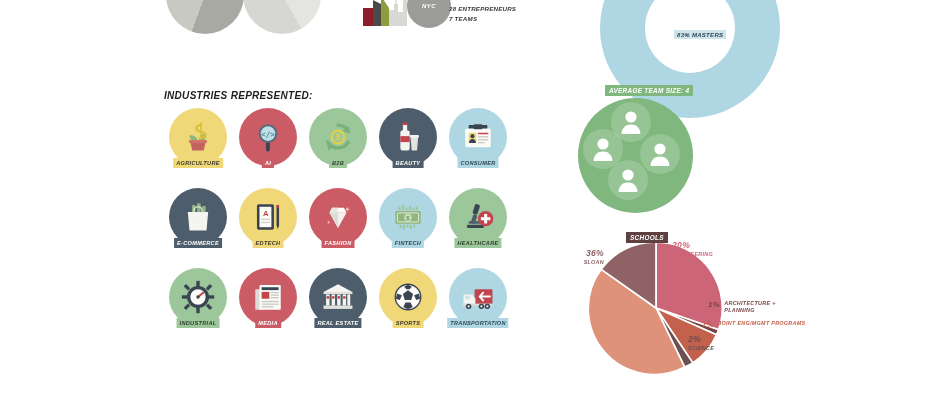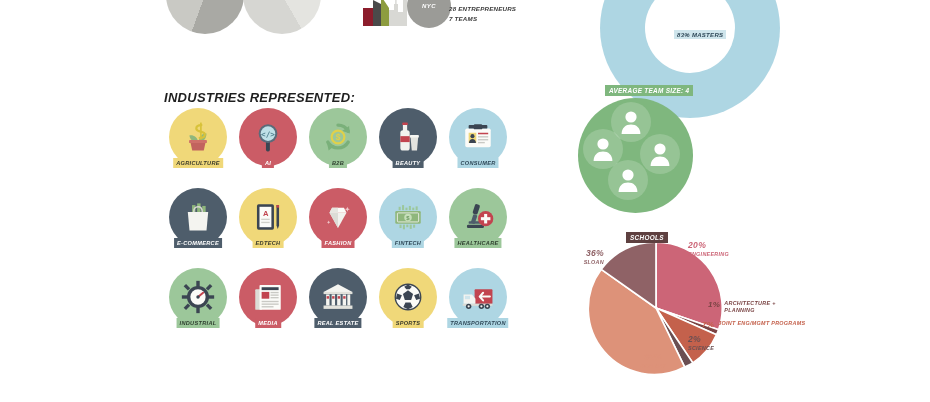--- a/index.html
+++ b/index.html
@@ -51,21 +51,21 @@
   }
   #masters-label {
     position: absolute; left: 74px; top: 92px;
     background: #cfe5ec; color: #2f4858;
     font-size: 6px; padding: 1.5px 3px;
   }
 
   
   #industries-title {
     position: absolute; left: 164px; top: 90px;
-    font-size: 13px; color: #1f1f1f; font-style: italic;
+    font-size: 10px; color: #1f1f1f; font-style: italic;
   }
   #industry-grid {
     position: absolute; left: 163px; top: 108px;
     width: 350px;
     display: grid; grid-template-columns: repeat(5, 70px); gap: 10px 0px;
   }
   .ind-cell { position: relative; width: 70px; height: 70px; }
   .ind-circle {
     position: absolute; left: 6px; top: 0;
     width: 58px; height: 58px; border-radius: 50%;
@@ -446,21 +446,21 @@
       <path d="M50 50 L70.4 92.1 A47 47 0 0 1 10.9 22.4 Z" fill="#dd9279" stroke="#ffffff" stroke-width="1.2"></path>
 
       <path d="M50 50 L10.9 22.4 A47 47 0 0 1 50 3 Z" fill="#8f6266" stroke="#ffffff" stroke-width="1.2"></path>
     </svg>
 
     <div class="pie-note tag" style="left:-2px; top:16px; color:#8f6266; text-align:right; width:40px;">
       <span class="pct">36%</span>
       <span class="nm">SLOAN</span>
     </div>
 
-    <div class="pie-note tag" style="left:122px; top:8px; color:#cc6577;">
+    <div class="pie-note tag" style="left:106px; top:8px; color:#cc6577;">
       <span class="pct">20%</span>
       <span class="nm">ENGINEERING</span>
     </div>
 
     <div class="pie-note inline tag" style="left:142px; top:68px; color:#7a4444;">
       <span class="pct" style="font-size:8px;">1%</span>
       <span class="nm" style="font-size:5.4px; white-space:pre-line; display:inline-block; vertical-align:top; margin-left:2px;">ARCHITECTURE +
 PLANNING</span>
     </div>
 

